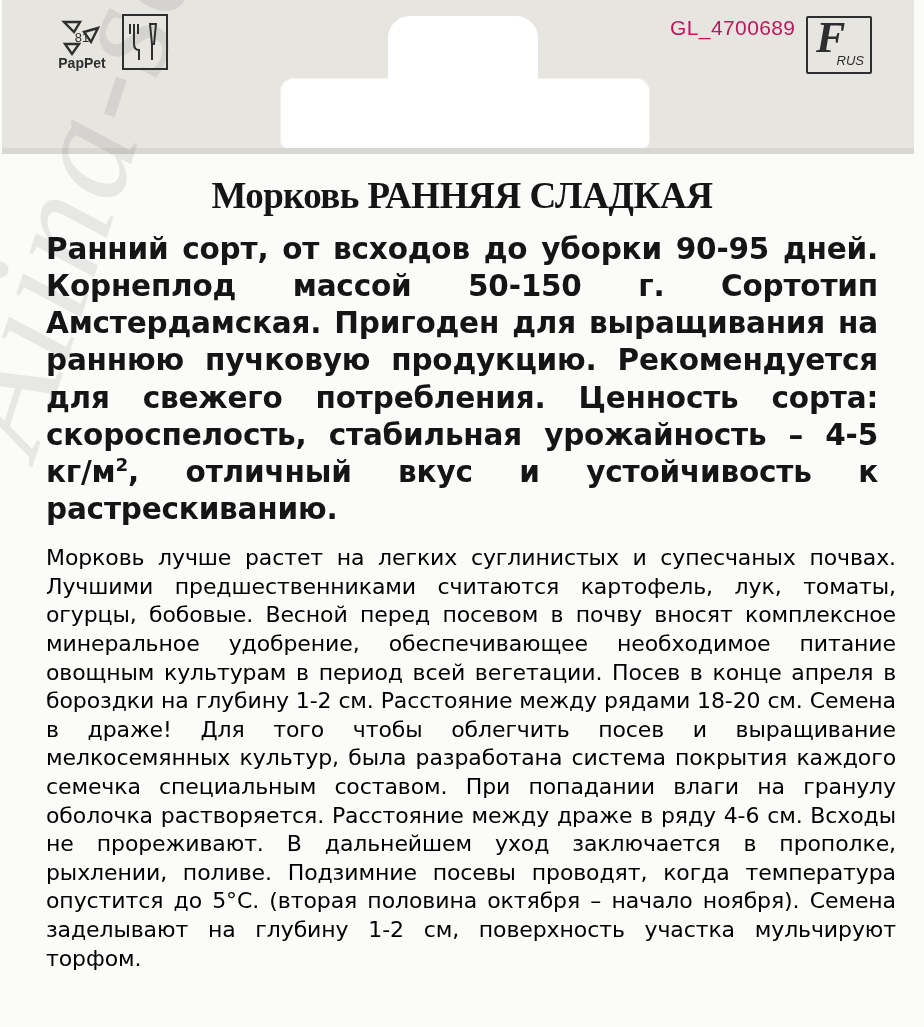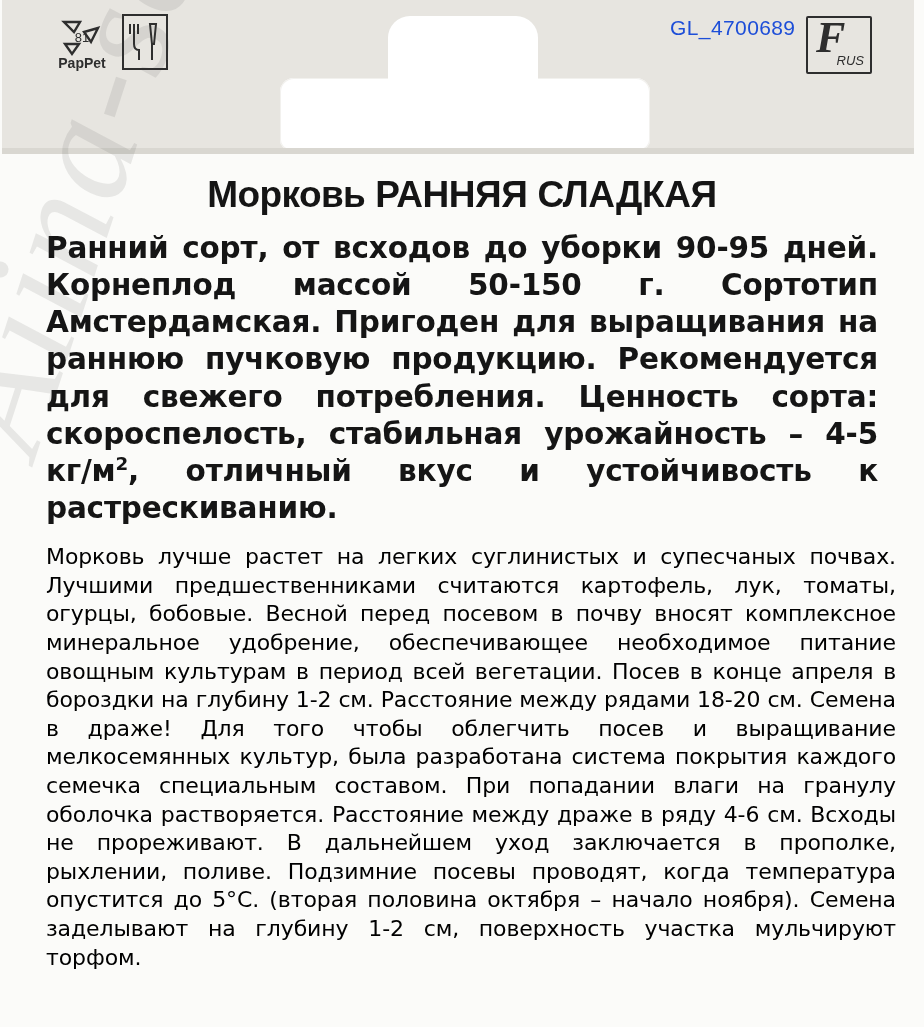--- a/index.html
+++ b/index.html
@@ -64,21 +64,21 @@
   }
 
   
   .product-code {
     position: absolute;
     left: 668px;
     top: 16px;
     font-family: "Liberation Sans", sans-serif;
     font-size: 21px;
     letter-spacing: 0.4px;
-    color: #1d4ed8;
+    color: #be185d;
     white-space: nowrap;
   }
 
   
   .cert-mark {
     position: absolute;
     left: 804px;
     top: 16px;
     width: 62px;
     height: 54px;
@@ -133,21 +133,21 @@
   .content {
     position: absolute;
     left: 0;
     top: 148px;
     width: 924px;
   }
 
   .title {
     margin: 26px 0 0 0;
     text-align: center;
-    font-family: Liberation Sans, sans-serif;
+    font-family: Liberation Serif, serif;
     font-size: 37px;
     font-weight: bold;
     letter-spacing: -0.4px;
     color: #151515;
     white-space: nowrap;
   }
   .title .crop-name { letter-spacing: -0.6px; }
 
   .lead {
     margin: 14px 46px 0 46px;

